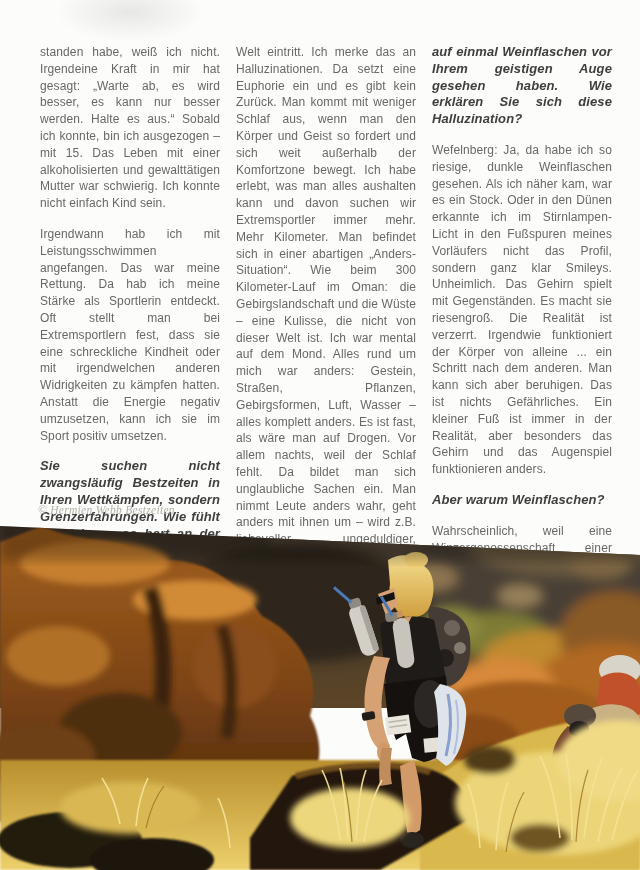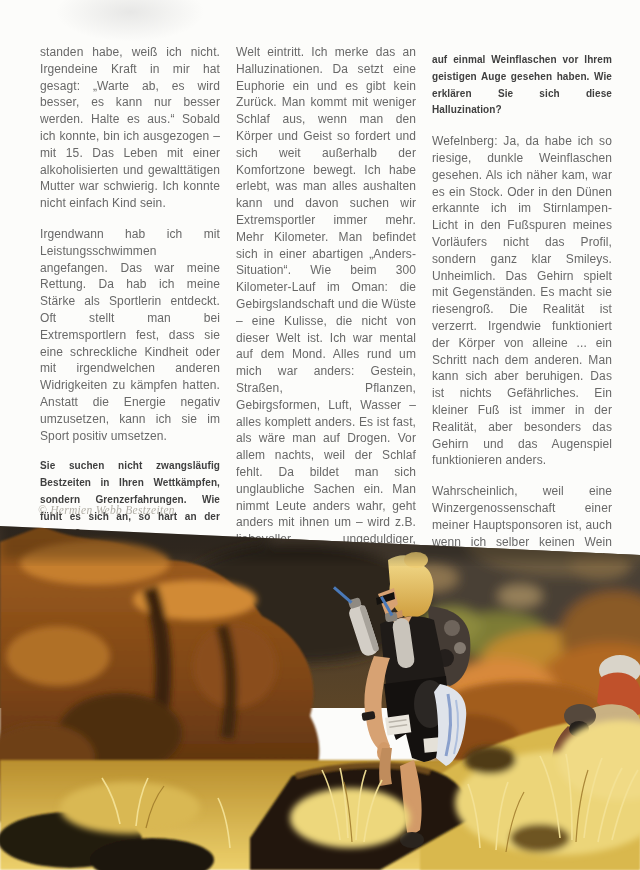--- a/index.html
+++ b/index.html
@@ -21,24 +21,24 @@
   .col{width:180px;margin-right:16px;}
   .col:last-child{margin-right:0;}
   .para{
     margin:0 0 14px 0;
     font-size:12px;line-height:16.8px;
     color:#686868;
     text-align:justify;
     letter-spacing:0.1px;
   }
   .question{
-    margin:8px 0 14px 0;
-    font-size:10px;line-height:16.8px;
+    margin:0 0 14px 0;
+    font-size:13px;line-height:16.8px;
     color:#3f3f3f;
-    font-weight:bold;
+    font-weight:bold;font-style:italic;
     text-align:justify;
     letter-spacing:0.1px;
   }
   .credit{
     position:absolute;left:38px;top:504px;
     font-family:"Liberation Serif", serif;
     font-style:italic;
     font-size:11.5px;color:#b2afa6;
     letter-spacing:0.3px;
   }
@@ -60,20 +60,21 @@
     <p class="question">Sie suchen nicht zwangsläufig Bestzeiten in Ihren Wettkämpfen, sondern Grenzerfahrungen. Wie fühlt es sich an, so hart an der Grenze?</p>
     <p class="para">Diese Grenzerfahrungen erlebte ich hauptsächlich in der Wüste. Das ist eine unheimliche Erfahrung, wie wenn man körperlich und mental in eine völlig neue</p>
   </div>
   <div class="col">
     <p class="para">Welt eintritt. Ich merke das an Halluzinationen. Da setzt eine Euphorie ein und es gibt kein Zurück. Man kommt mit weniger Schlaf aus, wenn man den Körper und Geist so fordert und sich weit außerhalb der Komfortzone bewegt. Ich habe erlebt, was man alles aushalten kann und davon suchen wir Extremsportler immer mehr. Mehr Kilometer. Man befindet sich in einer abartigen „Anders-Situation“. Wie beim 300 Kilometer-Lauf im Oman: die Gebirgslandschaft und die Wüste – eine Kulisse, die nicht von dieser Welt ist. Ich war mental auf dem Mond. Alles rund um mich war anders: Gestein, Straßen, Pflanzen, Gebirgsformen, Luft, Wasser – alles komplett anders. Es ist fast, als wäre man auf Drogen. Vor allem nachts, weil der Schlaf fehlt. Da bildet man sich unglaubliche Sachen ein. Man nimmt Leute anders wahr, geht anders mit ihnen um – wird z.B. liebevoller, ungeduldiger, aggressiver ... Ich selbst erlebe mich als sehr gezähmt. Man redet teilweise Blödsinn, weil man so erschöpft und müde ist. Man hat das Gefühl, in einem Traum zu sein.</p>
     <p class="question">Spannend dürfte gewesen sein, als Sie beim Marathon des Sables in der Wüste</p>
   </div>
   <div class="col">
     <p class="question">auf einmal Weinflaschen vor Ihrem geistigen Auge gesehen haben. Wie erklären Sie sich diese Halluzination?</p>
     <p class="para">Wefelnberg: Ja, da habe ich so riesige, dunkle Weinflaschen gesehen. Als ich näher kam, war es ein Stock. Oder in den Dünen erkannte ich im Stirnlampen-Licht in den Fußspuren meines Vorläufers nicht das Profil, sondern ganz klar Smileys. Unheimlich. Das Gehirn spielt mit Gegenständen. Es macht sie riesengroß. Die Realität ist verzerrt. Irgendwie funktioniert der Körper von alleine ... ein Schritt nach dem anderen. Man kann sich aber beruhigen. Das ist nichts Gefährliches. Ein kleiner Fuß ist immer in der Realität, aber besonders das Gehirn und das Augenspiel funktionieren anders.</p>
+    <p class="question">Aber warum Weinflaschen?</p>
     <p class="para">Wahrscheinlich, weil eine Winzergenossenschaft einer meiner Hauptsponsoren ist, auch wenn ich selber keinen Wein trinke. Manchmal sind die Gedanken ein Wunschdenken. Ich sah schon ein Steak mit Pommes auf dem Tisch vor mir. Aber alles kann ich mir nicht erklären. Ich habe eine Kuh auf der Klippe im Hochzeitskleid</p>
   </div>
 </div>
 
 <div class="credit">© Hermien Webb Bestzeiten</div>
 
 <div class="photo">
 <svg width="640" height="362" viewBox="0 0 640 362" xmlns="http://www.w3.org/2000/svg">
   <defs>
     <linearGradient id="bgGrad" x1="0" y1="0" x2="0" y2="1">

